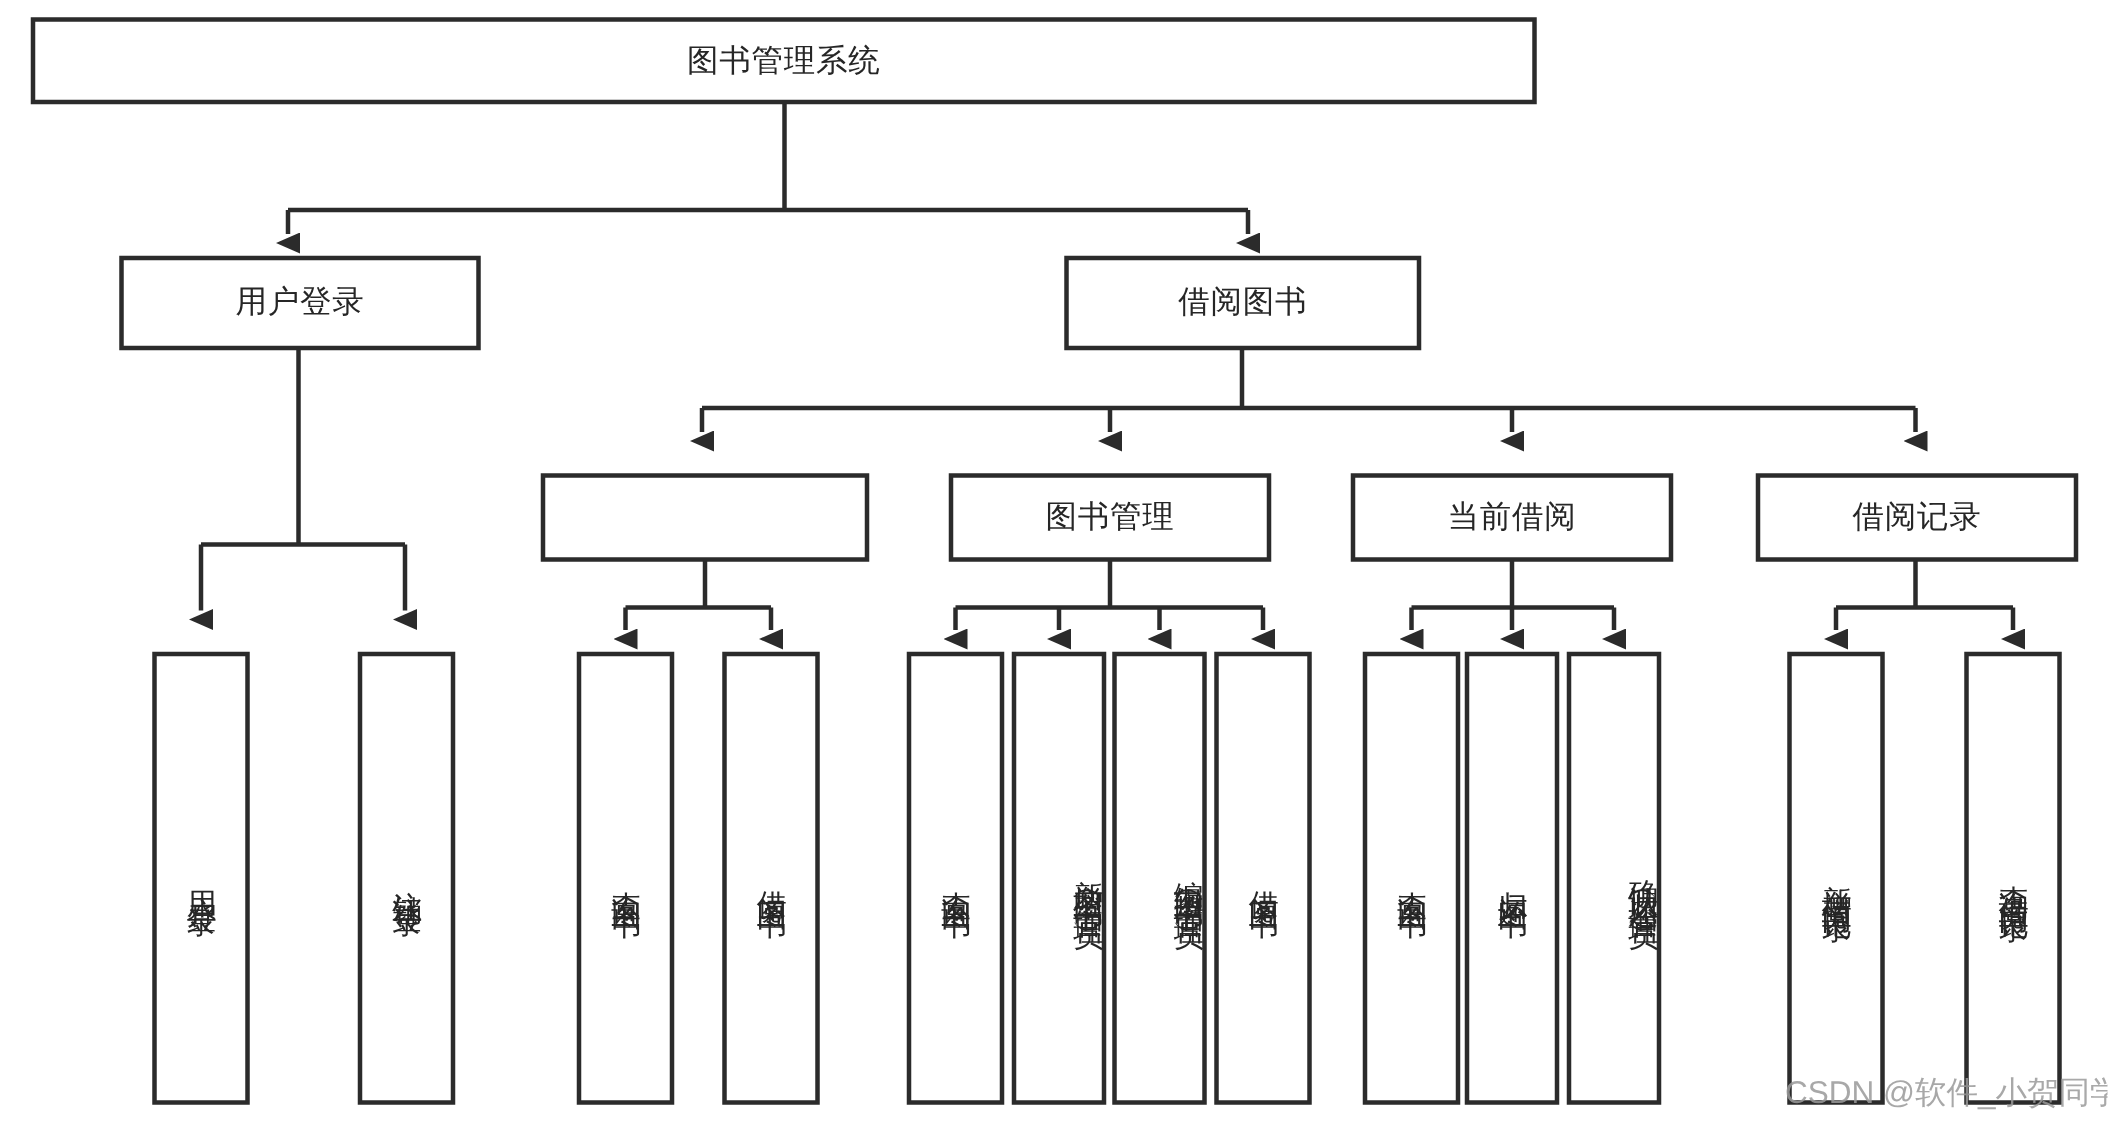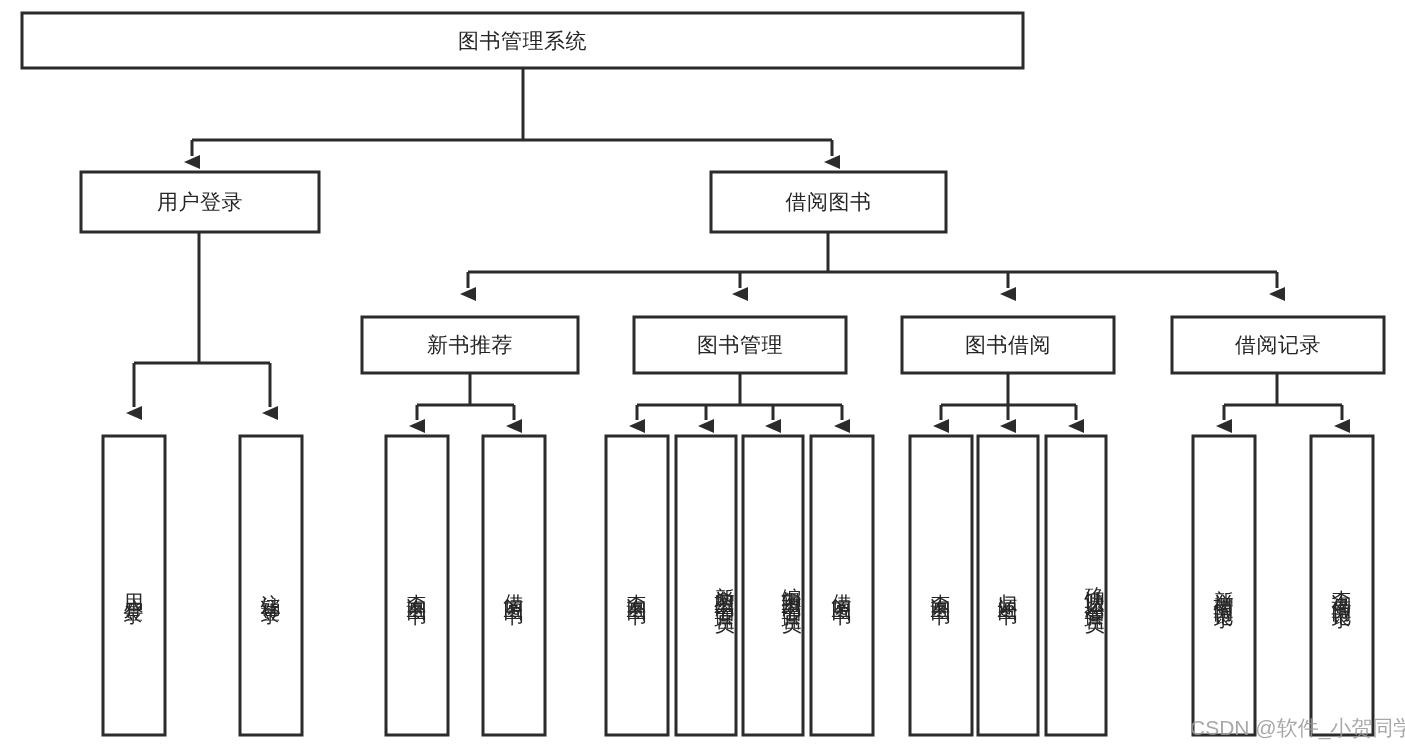--- a/index.html
+++ b/index.html
@@ -177,25 +177,24 @@
     <rect class="node-box" x="1193" y="436" width="62" height="299"></rect>
     <rect class="node-box" x="1311" y="436" width="62" height="299"></rect>
   </svg>
 
   <div class="node-label horizontal" style="left:22px; top:13px; width:1001px; height:55px;">图书管理系统</div>
 
   <div class="node-label horizontal" style="left:81px; top:172px; width:238px; height:60px;">用户登录</div>
 
   <div class="node-label horizontal" style="left:711px; top:172px; width:235px; height:60px;">借阅图书</div>
 
-  <div class="node-label horizontal" style="left:362px; top:317px; width:216px; height:56px;">新书推荐</div>
 
   <div class="node-label horizontal" style="left:634px; top:317px; width:212px; height:56px;">图书管理</div>
 
-  <div class="node-label horizontal" style="left:902px; top:317px; width:212px; height:56px;">图书借阅</div>
+  <div class="node-label horizontal" style="left:902px; top:317px; width:212px; height:56px;">当前借阅</div>
 
   <div class="node-label horizontal" style="left:1172px; top:317px; width:212px; height:56px;">借阅记录</div>
 
   <div class="node-label vertical centered" style="left:103px; top:436px; width:62px; height:299px;">用户登录</div>
   <div class="node-label vertical centered" style="left:240px; top:436px; width:62px; height:299px;">注销登录</div>
 
   <div class="node-label vertical centered" style="left:386px; top:436px; width:62px; height:299px;">查询图书</div>
   <div class="node-label vertical centered" style="left:483px; top:436px; width:62px; height:299px;">借阅图书</div>
 
   <div class="node-label vertical centered" style="left:606px; top:436px; width:62px; height:299px;">查询图书</div>

